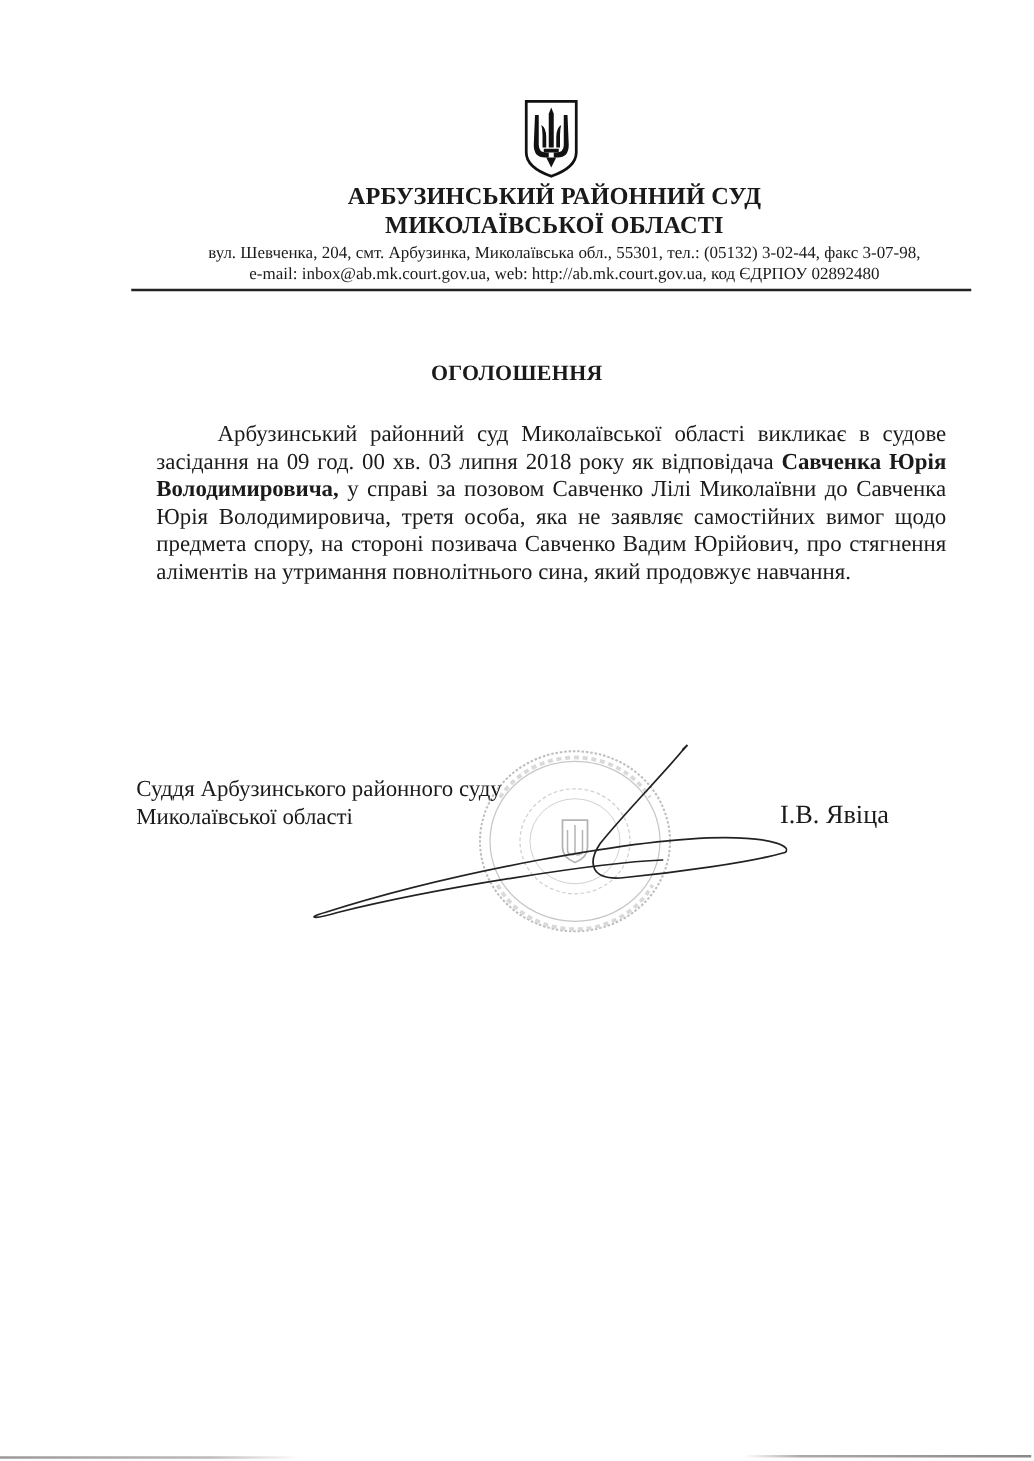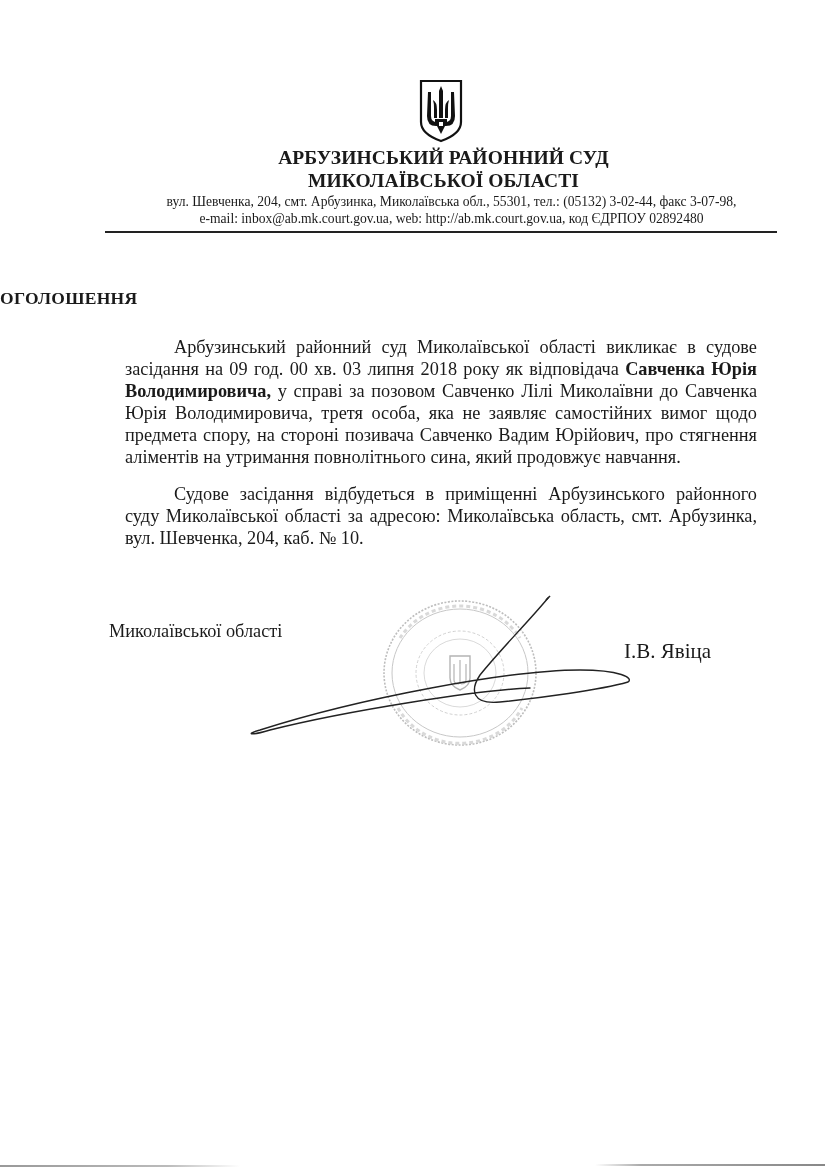--- a/index.html
+++ b/index.html
@@ -55,21 +55,21 @@
       top: 231px;
       width: 672px;
       height: 2px;
       background: #222;
     }
     .title {
       position: absolute;
       left: 0;
       width: 827px;
       top: 288px;
-      text-align: left;
+      text-align: center;
       font-weight: bold;
       font-size: 17.5px;
       letter-spacing: 0.3px;
       box-sizing: border-box;
     }
     .body-text {
       position: absolute;
       left: 109px;
       top: 321px;
       width: 664px;
@@ -149,40 +149,40 @@
 
   <div class="contact l1">вул. Шевченка, 204, смт. Арбузинка, Миколаївська обл., 55301, тел.: (05132) 3-02-44, факс 3-07-98,</div>
   <div class="contact l2">e-mail: inbox@ab.mk.court.gov.ua, web: http://ab.mk.court.gov.ua, код ЄДРПОУ 02892480</div>
 
   <div class="header-rule"></div>
 
   <div class="title">ОГОЛОШЕННЯ</div>
 
   <div class="body-text">
     <p><span>Арбузинський районний суд Миколаївської області викликає в судове засідання на 09 год. 00 хв. 03 липня 2018  року як відповідача </span><b>Савченка Юрія Володимировича,</b><span> у справі за позовом Савченко Лілі Миколаївни до Савченка Юрія Володимировича, третя особа, яка не заявляє самостійних вимог щодо предмета спору, на стороні позивача Савченко Вадим Юрійович, про стягнення аліментів на утримання повнолітнього сина, який продовжує навчання.</span></p>
-    <p>Судове засідання відбудеться в приміщенні Арбузинського районного суду Миколаївської області за адресою: Миколаївська область, смт. Арбузинка, вул. Шевченка, 204, каб. № 10.</p>
   </div>
 
   <svg class="stamp" viewBox="0 0 160 150">
     <ellipse cx="80" cy="75" rx="76" ry="72" fill="none" stroke="#888" stroke-width="1.6" stroke-dasharray="2 1.5"></ellipse>
     <ellipse cx="80" cy="75" rx="68" ry="64" fill="none" stroke="#999" stroke-width="1"></ellipse>
     <ellipse cx="80" cy="75" rx="44" ry="42" fill="none" stroke="#aaa" stroke-width="1" stroke-dasharray="3 2"></ellipse>
     <ellipse cx="80" cy="75" rx="36" ry="34" fill="none" stroke="#aaa" stroke-width="0.8"></ellipse>
     <path d="M70 58 H90 V80 Q90 88 80 92 Q70 88 70 80 Z" fill="none" stroke="#777" stroke-width="1.4"></path>
     <path d="M80 62 V86 M74 66 V82 Q74 86 79 86 M86 66 V82 Q86 86 81 86" fill="none" stroke="#777" stroke-width="1.2"></path>
     <path d="M20 40 A70 66 0 0 1 140 40" fill="none" stroke="#bbb" stroke-width="3" stroke-dasharray="4 3"></path>
     <path d="M18 110 A70 66 0 0 0 142 110" fill="none" stroke="#bbb" stroke-width="3" stroke-dasharray="4 3"></path>
   </svg>
 
   <svg class="signature" viewBox="0 0 390 150">
     <path d="M308 8 C290 30 260 60 240 85 C230 100 232 115 260 112 C300 108 360 100 388 92 C394 88 380 80 340 80 C270 80 120 108 20 140 C5 144 10 146 30 140 C110 120 240 100 290 98" fill="none" stroke="#222" stroke-width="1.4" stroke-linecap="round"></path>
     <path d="M310 6 L306 10" stroke="#222" stroke-width="1.6"></path>
   </svg>
 
   <div class="sig-block">
+    <div>Суддя Арбузинського районного суду</div>
     <div>Миколаївської області</div>
   </div>
 
   <div class="sig-name">І.В. Явіца</div>
 
   <div class="scan-edge-left"></div>
   <div class="scan-edge-right"></div>
 </div>
 
 </body></html>

